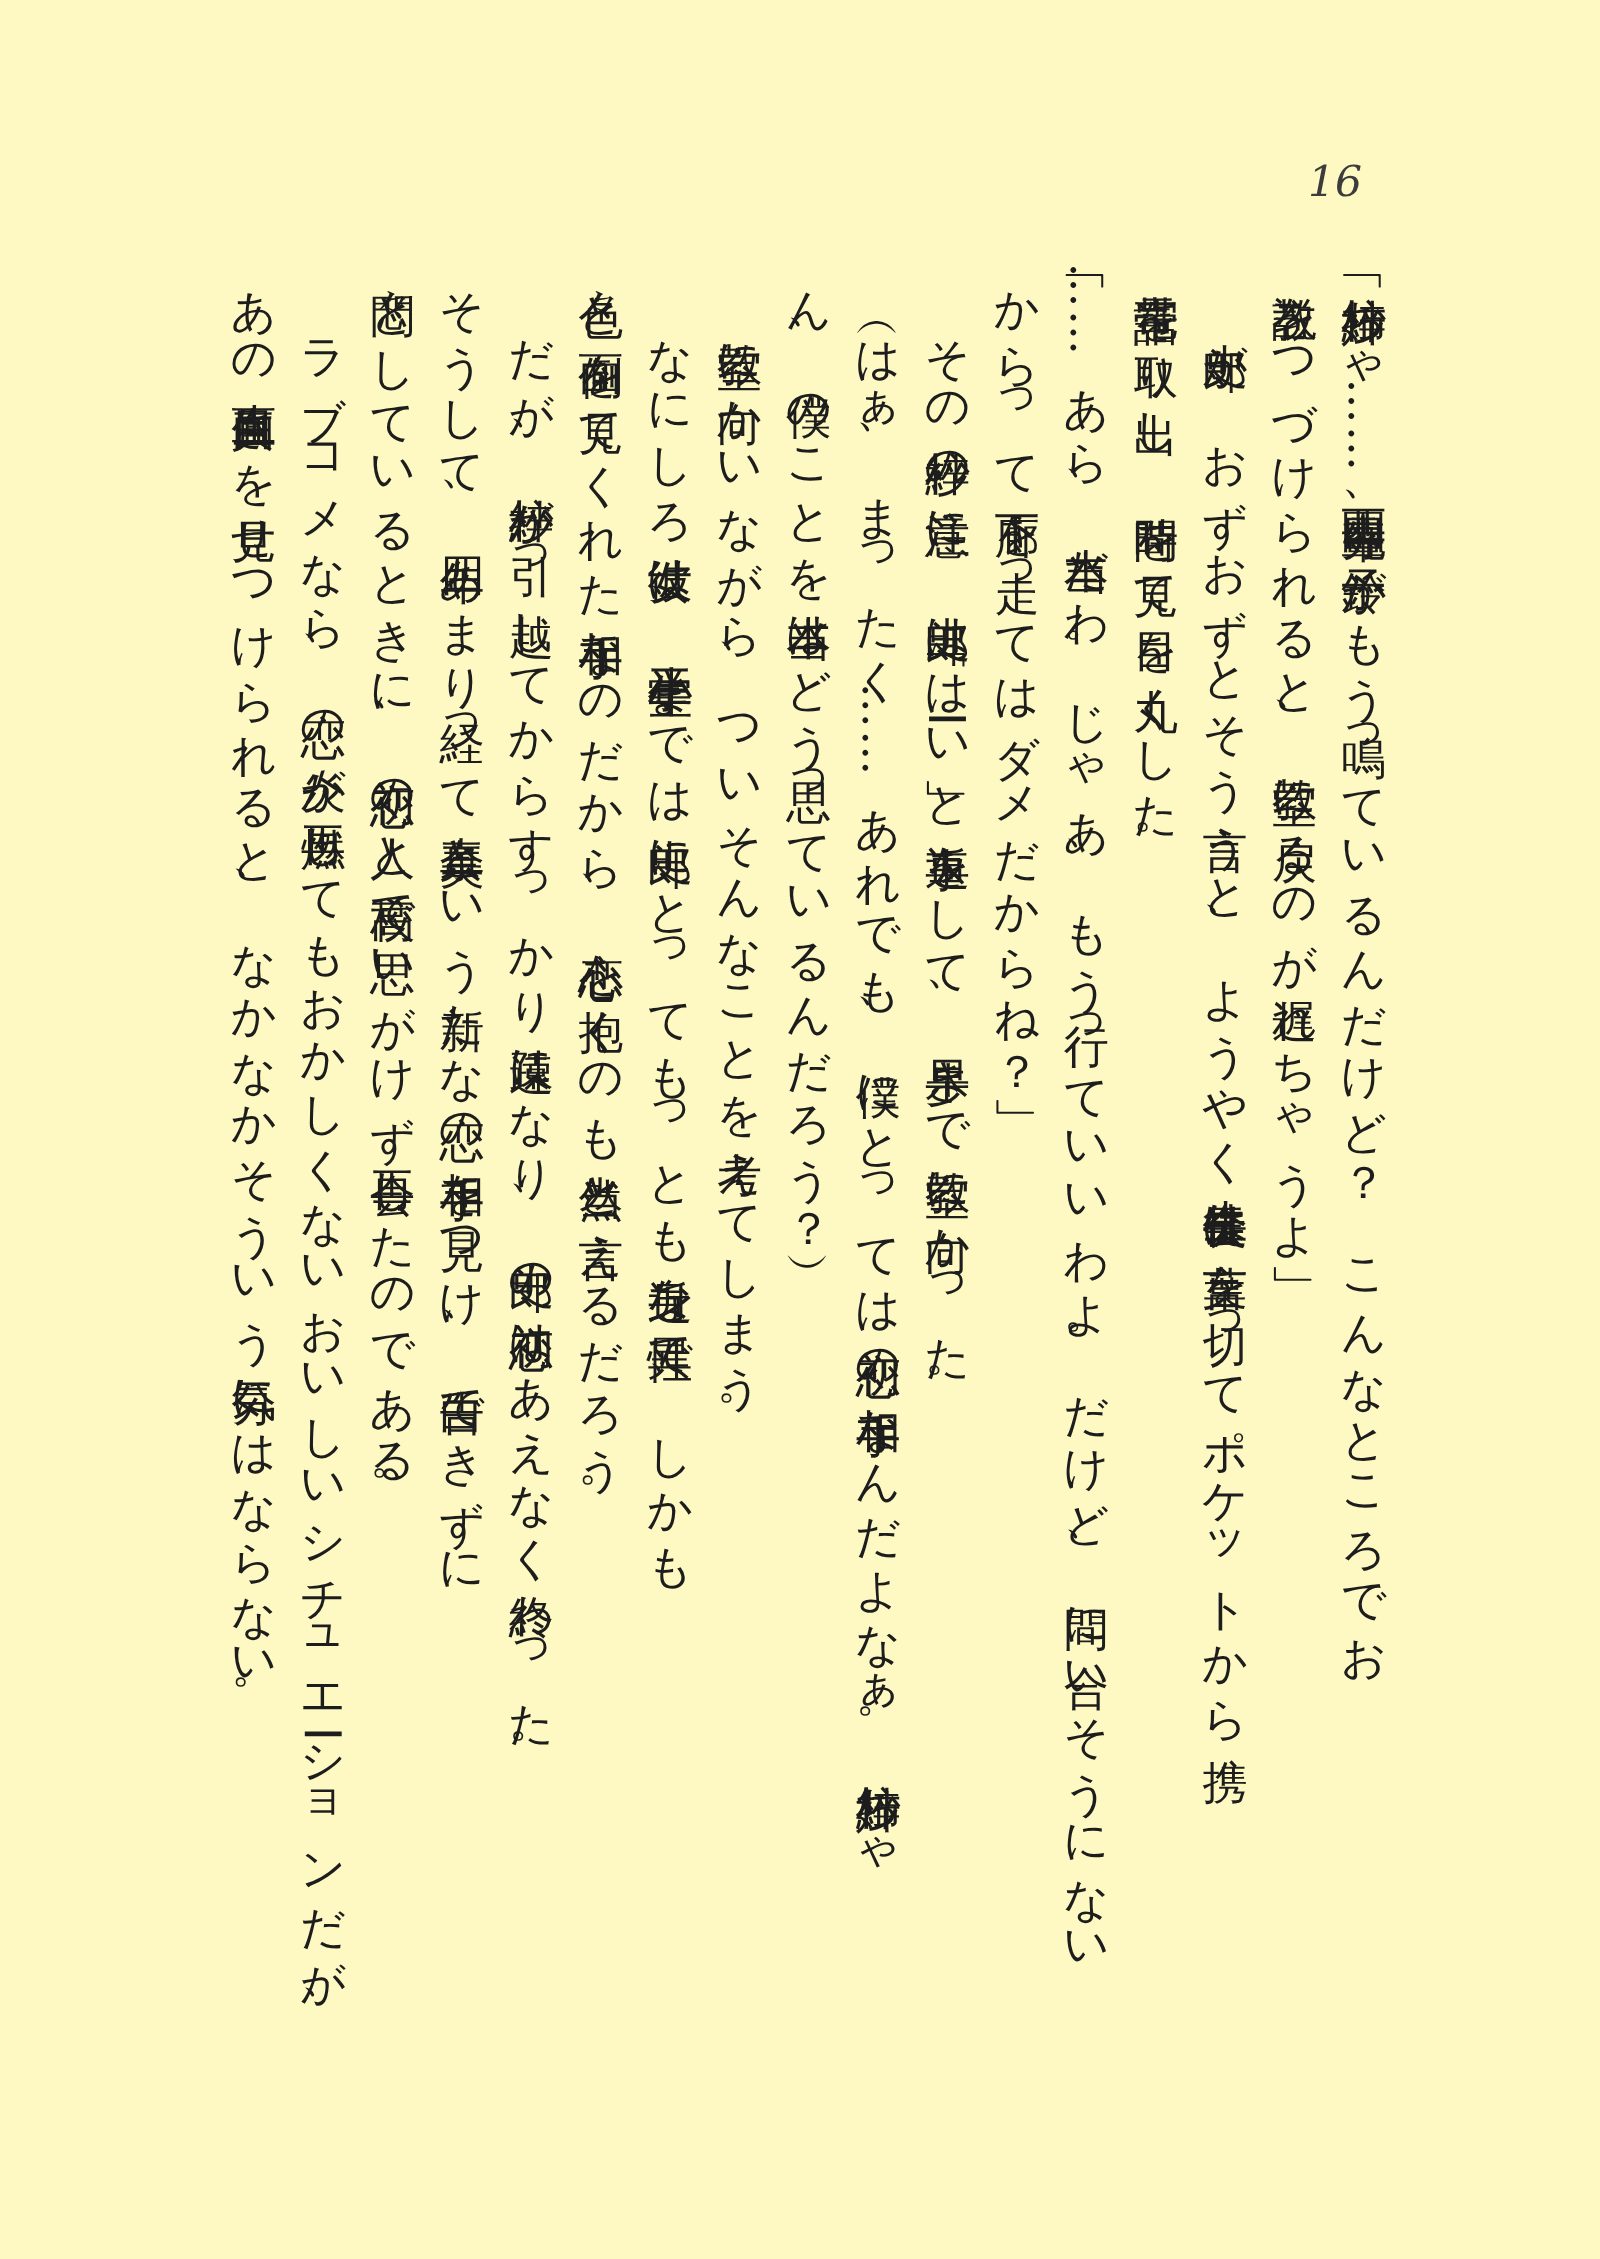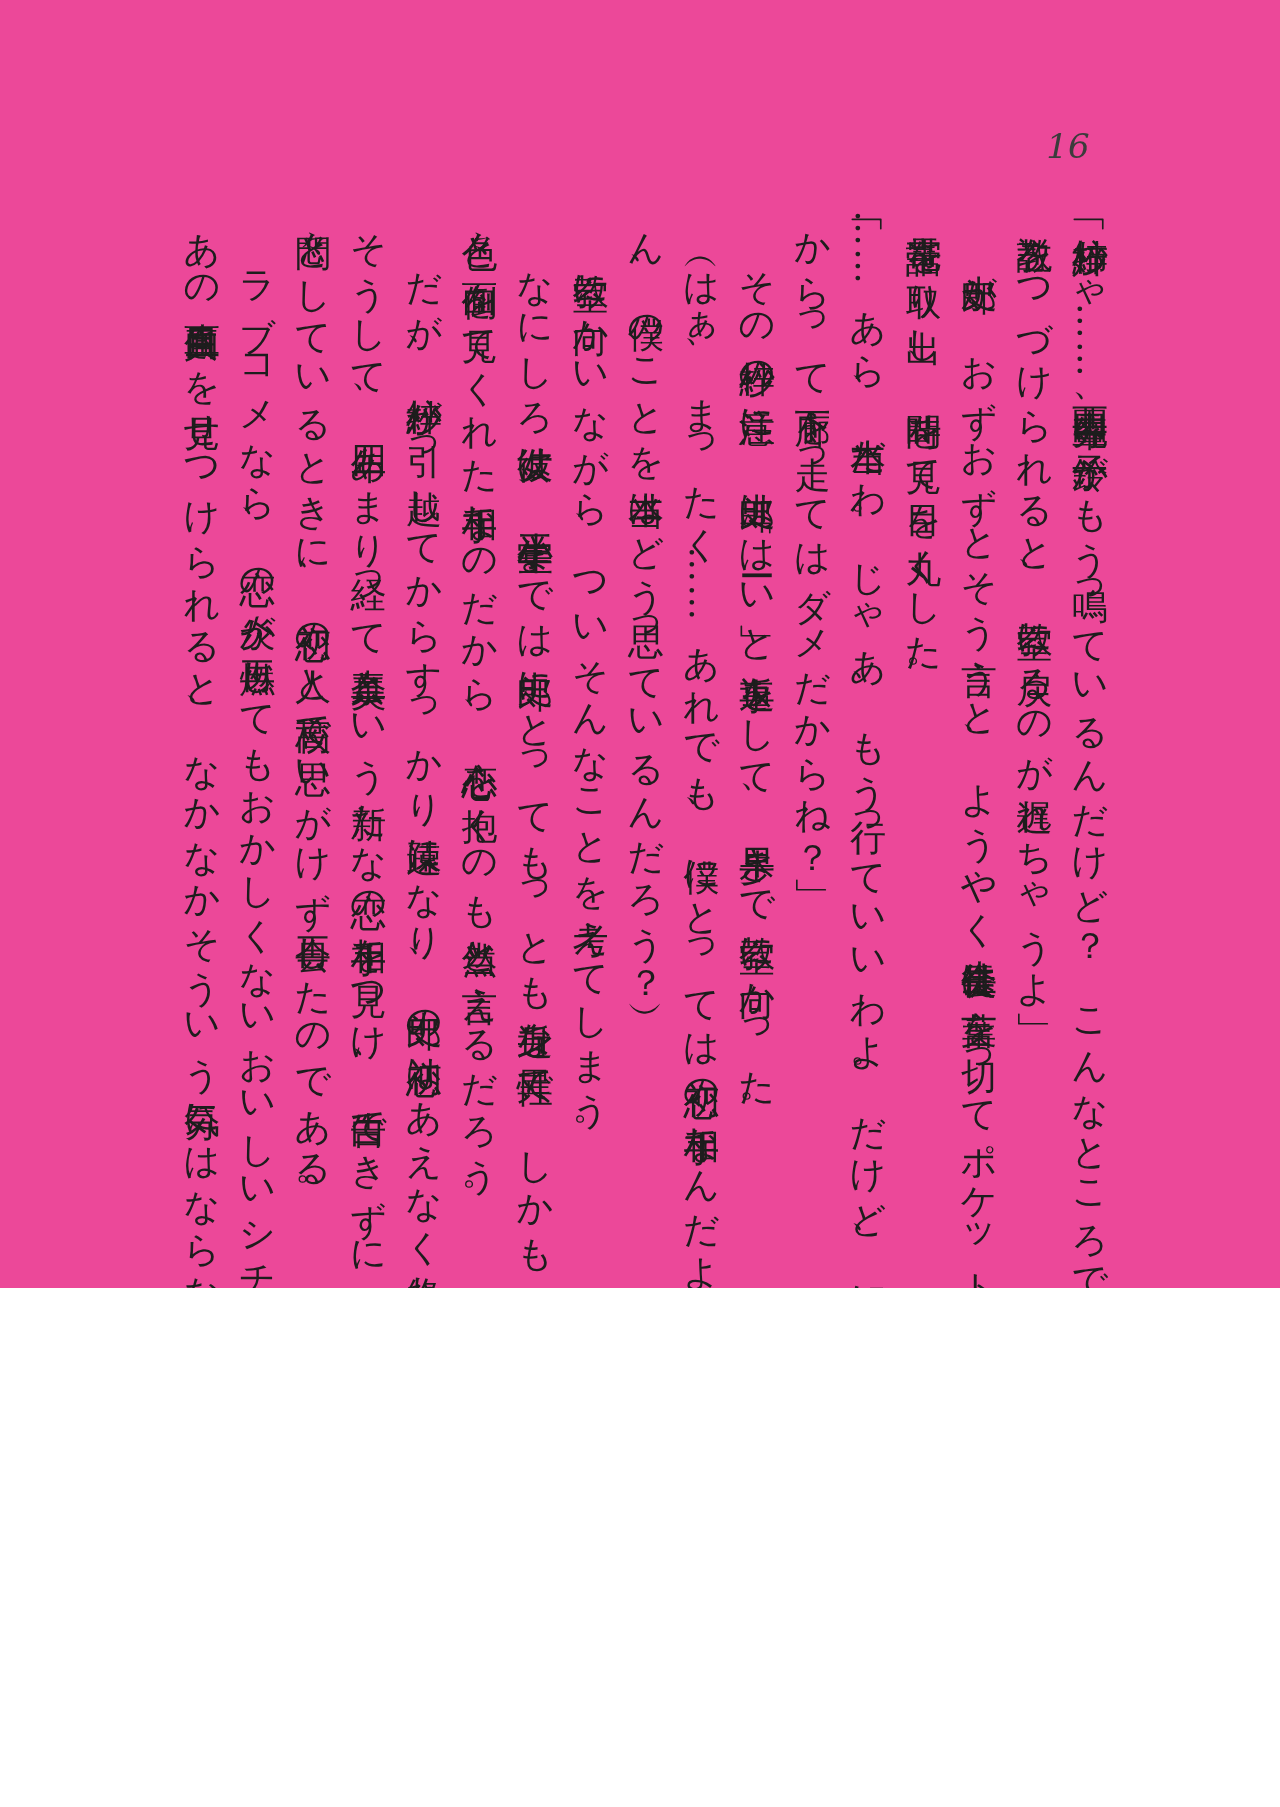--- a/index.html
+++ b/index.html
@@ -2,22 +2,22 @@
 <html><head>
 <meta charset="utf-8">
 <style>
   html, body {
     margin: 0;
     padding: 0;
   }
   .page {
     position: relative;
     width: 1280px;
-    height: 1288px;
-    background: #ec4899;
+    height: 1807px;
+    background: #fef9c3;
     overflow: hidden;
   }
   .page-number {
     position: absolute;
     top: 126px;
     left: 1030px;
     width: 76px;
     text-align: center;
     font-family: "DejaVu Serif", "Liberation Serif", serif;
     font-style: italic;

